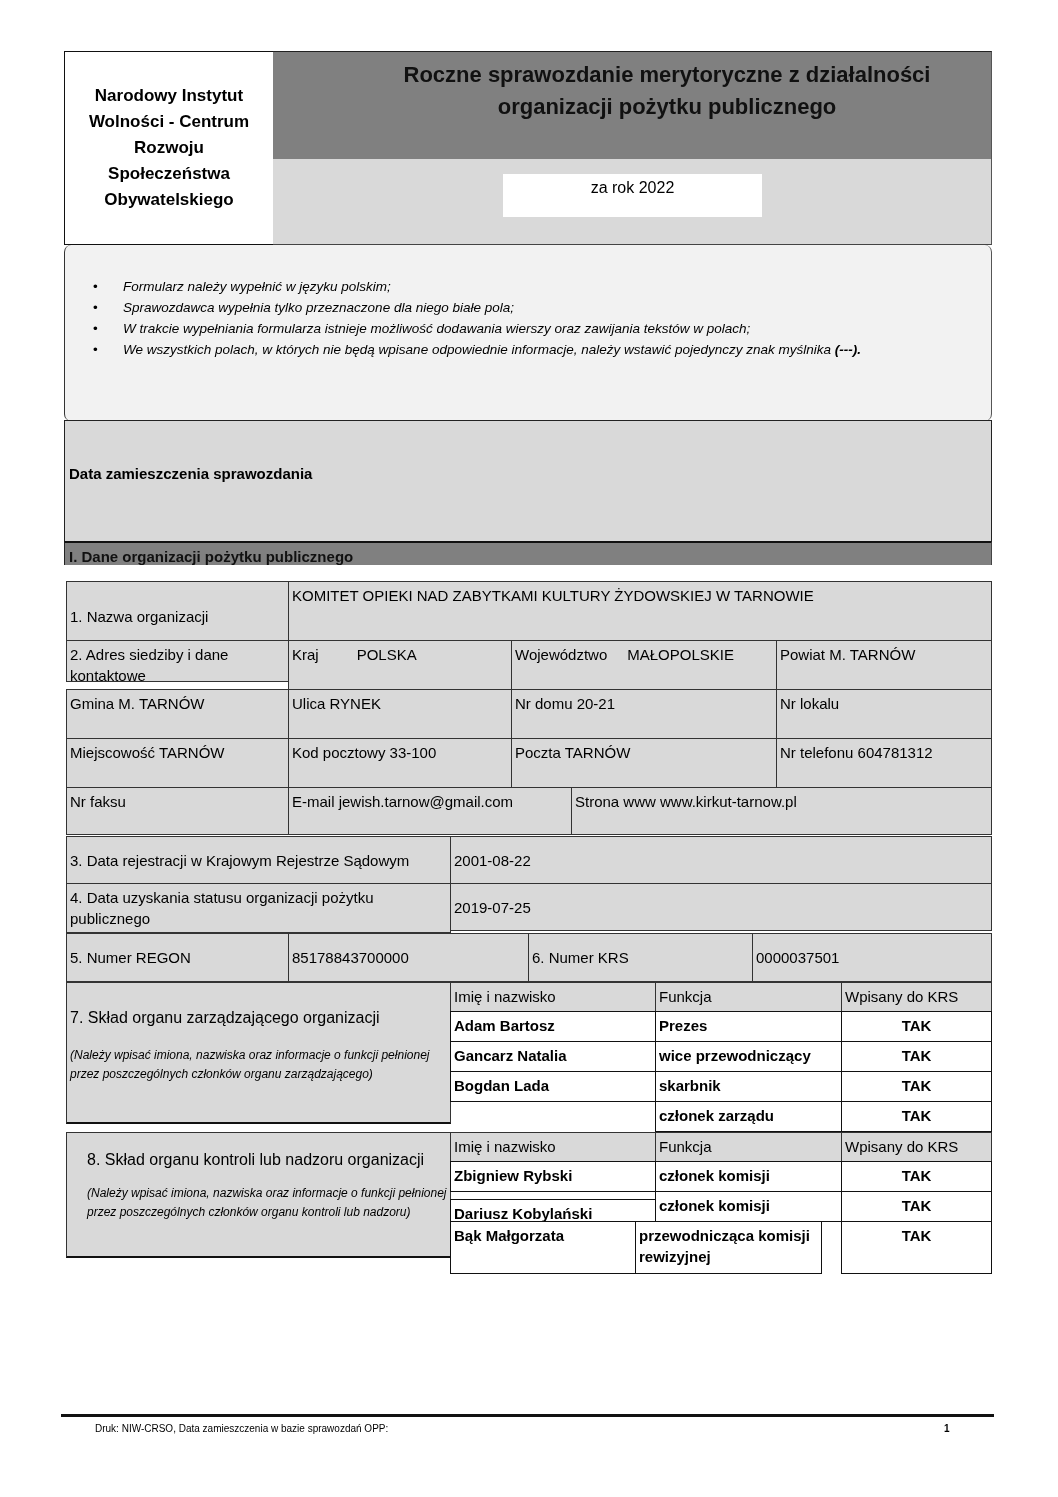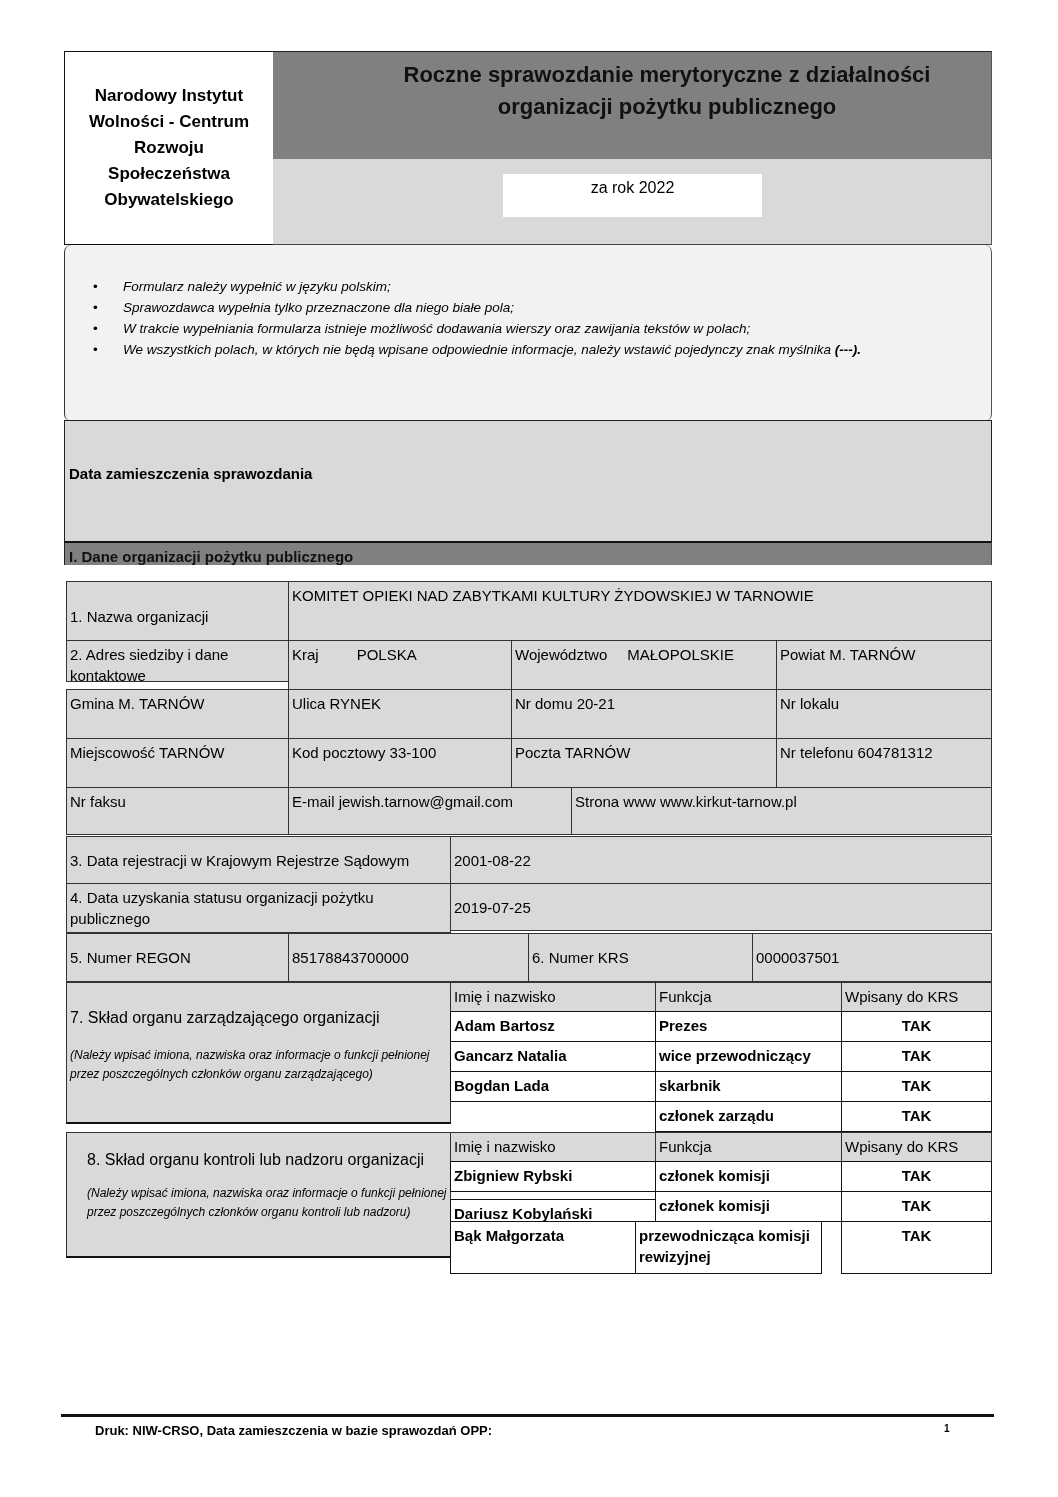--- a/index.html
+++ b/index.html
@@ -120,18 +120,18 @@
 
 <div class="cell w" style="left:450px;top:1191px;width:206px;height:31px;border-width:1.5px;border-color:#111;margin-top:8px;"><span>Dariusz Kobylański</span></div>
 <div class="cell w" style="left:655px;top:1191px;width:187px;height:31px;border-width:1.5px;border-color:#111;"><span>członek komisji</span></div>
 <div class="cell w center" style="left:841px;top:1191px;width:151px;height:31px;border-width:1.5px;border-color:#111;"><span>TAK</span></div>
 
 <div class="cell w" style="left:450px;top:1221px;width:206px;height:53px;border-width:1.5px;border-color:#111;"><span>Bąk Małgorzata</span></div>
 <div class="cell w" style="left:635px;top:1221px;width:187px;height:53px;border-width:1.5px;border-color:#111;"><span>przewodnicząca komisji rewizyjnej</span></div>
 <div class="cell w center" style="left:841px;top:1221px;width:151px;height:53px;border-width:1.5px;border-color:#111;"><span>TAK</span></div>
 
 <div class="abs" style="left:61px;top:1414px;width:933px;height:3px;background:#111;"></div>
-<div class="abs" style="left:95px;top:1423px;font-size:13px;font-weight:bold;">
+<div class="abs" style="left:95px;top:1423px;font-size:10px;font-weight:normal;">
   <span>Druk: NIW-CRSO, Data zamieszczenia w bazie sprawozdań OPP:</span>
 </div>
 <div class="abs" style="left:944px;top:1423px;font-size:10px;font-weight:bold;">
   <span>1</span>
 </div>
 
 </body></html>

